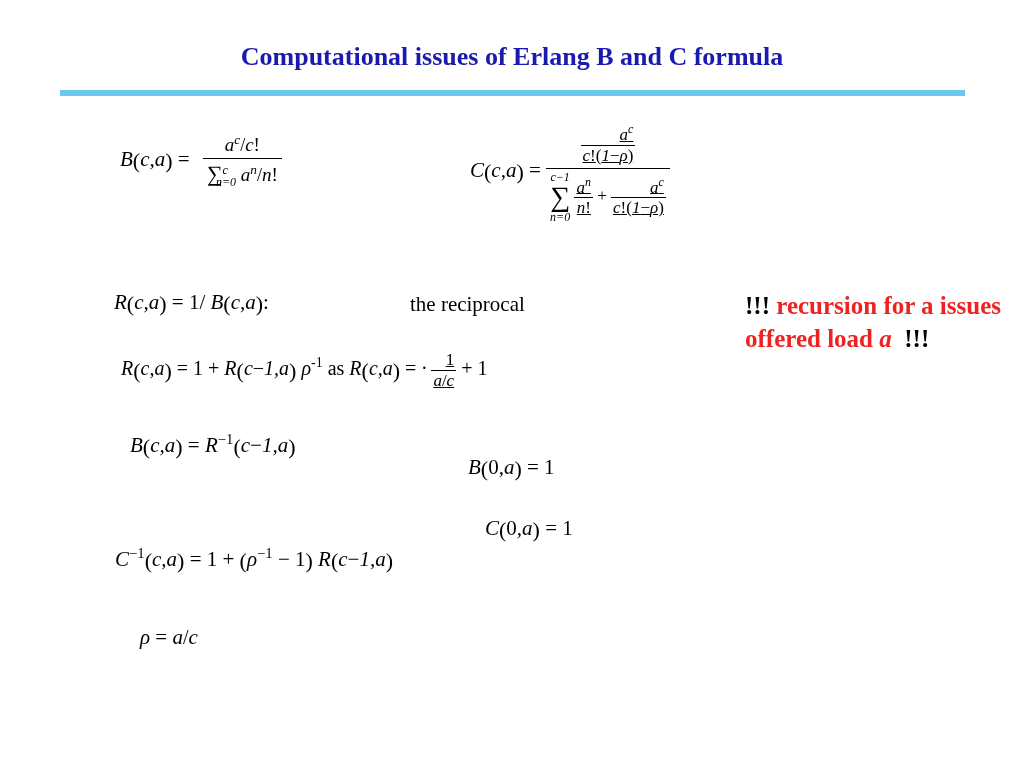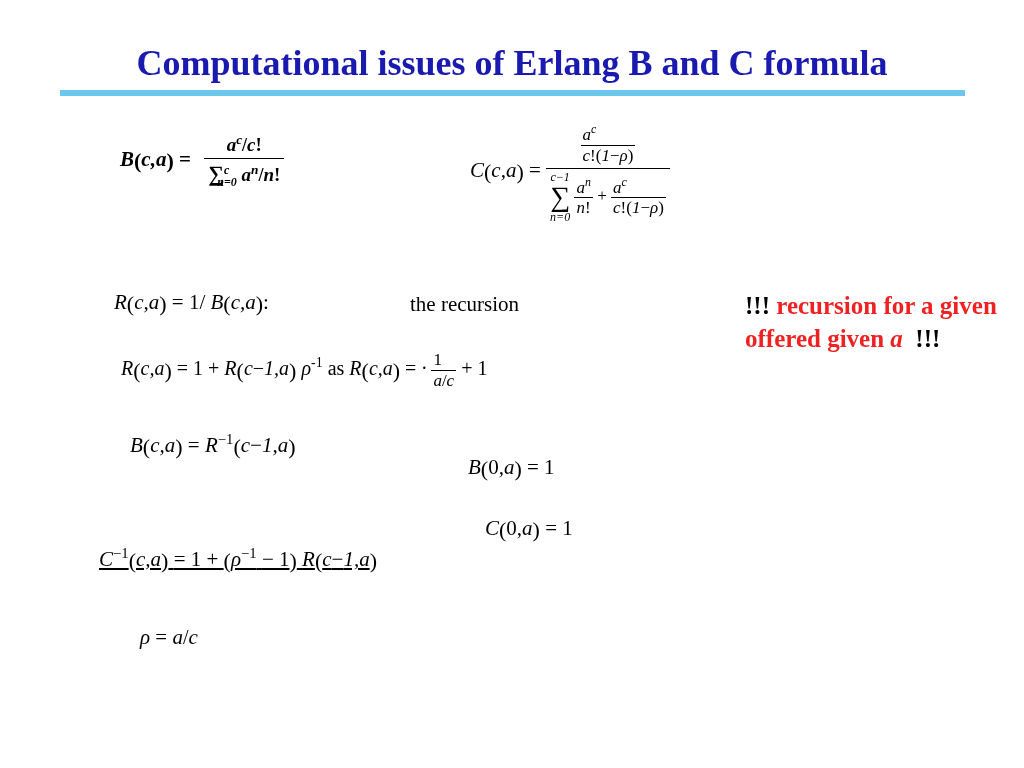--- a/index.html
+++ b/index.html
@@ -11,21 +11,21 @@
     font-family: 'Times New Roman', Times, serif;
     position: relative;
     overflow: hidden;
   }
   .title {
     position: absolute;
     top: 42px;
     left: 0;
     width: 1024px;
     text-align: center;
-    font-size: 36px;
+    font-size: 26px;
     font-weight: bold;
     color: #1a1ab0;
   }
   .rule {
     position: absolute;
     top: 90px;
     left: 60px;
     width: 905px;
     height: 6px;
     background: #6cc7ed;
@@ -41,21 +41,21 @@
   sub { font-size: 0.7em; }
   .frac {
     display: inline-block;
     vertical-align: middle;
     text-align: center;
     font-size: 19px;
   }
   .frac .num { display: block; border-bottom: 1px solid #000; padding: 2px 4px; }
   .frac .den { display: block; padding: 2px 4px; }
   .sfrac {
-    display:inline-block; vertical-align:middle; text-align:left;
+    display:inline-block; vertical-align:middle; text-align:right;text-decoration:underline;
   }
   .sfrac .num { display:block; border-bottom:1px solid #000; padding:0 2px;}
   .sfrac .den { display:block; padding:0 2px;}
   .bigsum {
     display:inline-block; vertical-align:middle; text-align:center; line-height:1;
     font-style: normal;
   }
   .bigsum .top { display:block; font-size:12px; font-style:italic;}
   .bigsum .sig { display:block; font-size:28px; }
   .bigsum .bot { display:block; font-size:12px; font-style:italic;}
@@ -72,21 +72,21 @@
   }
   .callout .red { color: #ee2222; }
   .callout .black { color: #000; }
 </style>
 </head>
 <body>
 
 <div class="title">Computational issues of Erlang B and C formula</div>
 <div class="rule"></div>
 
-<div class="math" style="position:absolute; top:130px; left:120px;font-weight:bold;">
+<div class="math" style="position:absolute; top:130px; left:120px;">
   <span>B</span><span class="lp">(</span>c,a<span class="rp">)</span> <span class="rm">=</span>
   <span class="frac" style="vertical-align:middle;margin-left:8px;">
     <span class="num">a<sup>c</sup><span class="rm" style="font-size:18px;">/</span>c<span class="rm">!</span></span>
     <span class="den"><span class="rm" style="font-size:22px;">∑</span><sup style="font-size:12px;">c</sup><sub style="font-size:12px;margin-left:-12px;">n=0</sub>&nbsp;a<sup>n</sup><span class="rm" style="font-size:18px;">/</span>n<span class="rm">!</span></span>
   </span>
 </div>
 
 <div class="math" style="position:absolute; top:120px; left:470px;">
   <span>C</span><span class="lp">(</span>c,a<span class="rp">)</span> <span class="rm">=</span>
   <span class="frac" style="font-size:17px;">
@@ -101,48 +101,48 @@
       <span class="sfrac"><span class="num">a<sup>n</sup></span><span class="den">n<span class="rm">!</span></span></span>
       <span class="rm"> + </span>
       <span class="sfrac"><span class="num">a<sup>c</sup></span><span class="den">c<span class="rm">!</span><span class="rm">(</span>1<span class="rm">−</span>ρ<span class="rm">)</span></span></span>
     </span>
   </span>
 </div>
 
 <div class="math" style="position:absolute; top:290px; left:114px;">
   R<span class="lp">(</span>c,a<span class="rp">)</span> <span class="rm">= 1/</span> B<span class="lp">(</span>c,a<span class="rp">)</span><span class="rm">:</span>
 </div>
-<div style="position:absolute; top:292px; left:410px; font-size:21px; font-family:'Times New Roman';">the recursion</div>
+<div style="position:absolute; top:292px; left:410px; font-size:21px; font-family:'Times New Roman';">the reciprocal</div>
 
 <div class="math" style="position:absolute; top:350px; left:105px; font-size:20px;margin-left:16px;">
   R<span class="lp">(</span>c,a<span class="rp">)</span> <span class="rm">= 1 +</span> R<span class="lp">(</span>c<span class="rm">−</span>1,a<span class="rp">)</span> ρ<sup><span class="rm">-1</span></sup>
   <span class="rm"> as </span>
   R<span class="lp">(</span>c,a<span class="rp">)</span> <span class="rm">=</span>
   ·
   <span class="sfrac" style="font-size:17px;">
     <span class="num"><span class="rm">1</span></span>
     <span class="den">a<span class="rm">/</span>c</span>
   </span>
   <span class="rm"> + 1</span>
 </div>
 
 <div class="callout" style="top:290px; left:745px;">
-  <span class="black">!!!</span><span class="red"> recursion for a given offered given </span><span class="red" style="font-style:italic;">a</span>
+  <span class="black">!!!</span><span class="red"> recursion for a issues offered load </span><span class="red" style="font-style:italic;">a</span>
   <span class="black"> &nbsp;</span><span class="black">!!!</span>
 </div>
 
 <div class="math" style="position:absolute; top:431px; left:130px;text-align:center;">
   B<span class="lp">(</span>c,a<span class="rp">)</span> <span class="rm">=</span> R<sup><span class="rm">−1</span></sup><span class="lp">(</span>c<span class="rm">−</span>1,a<span class="rp">)</span>
 </div>
 
 <div class="math" style="position:absolute; top:455px; left:468px;">
   B<span class="lp">(</span><span class="rm">0</span>,a<span class="rp">)</span> <span class="rm">= 1</span>
 </div>
 
-<div class="math" style="position:absolute; top:545px; left:99px;text-decoration:underline;">
+<div class="math" style="position:absolute; top:545px; left:115px;">
   C<sup><span class="rm">−1</span></sup><span class="lp">(</span>c,a<span class="rp">)</span> <span class="rm">= 1 + </span><span class="lp">(</span>ρ<sup><span class="rm">−1</span></sup> <span class="rm">− 1</span><span class="rp">)</span> R<span class="lp">(</span>c<span class="rm">−</span>1,a<span class="rp">)</span>
 </div>
 
 <div class="math" style="position:absolute; top:516px; left:485px;">
   C<span class="lp">(</span><span class="rm">0</span>,a<span class="rp">)</span> <span class="rm">= 1</span>
 </div>
 
 <div class="math" style="position:absolute; top:625px; left:140px;">
   ρ <span class="rm">=</span> a<span class="rm" style="font-size:20px;">/</span>c
 </div>

